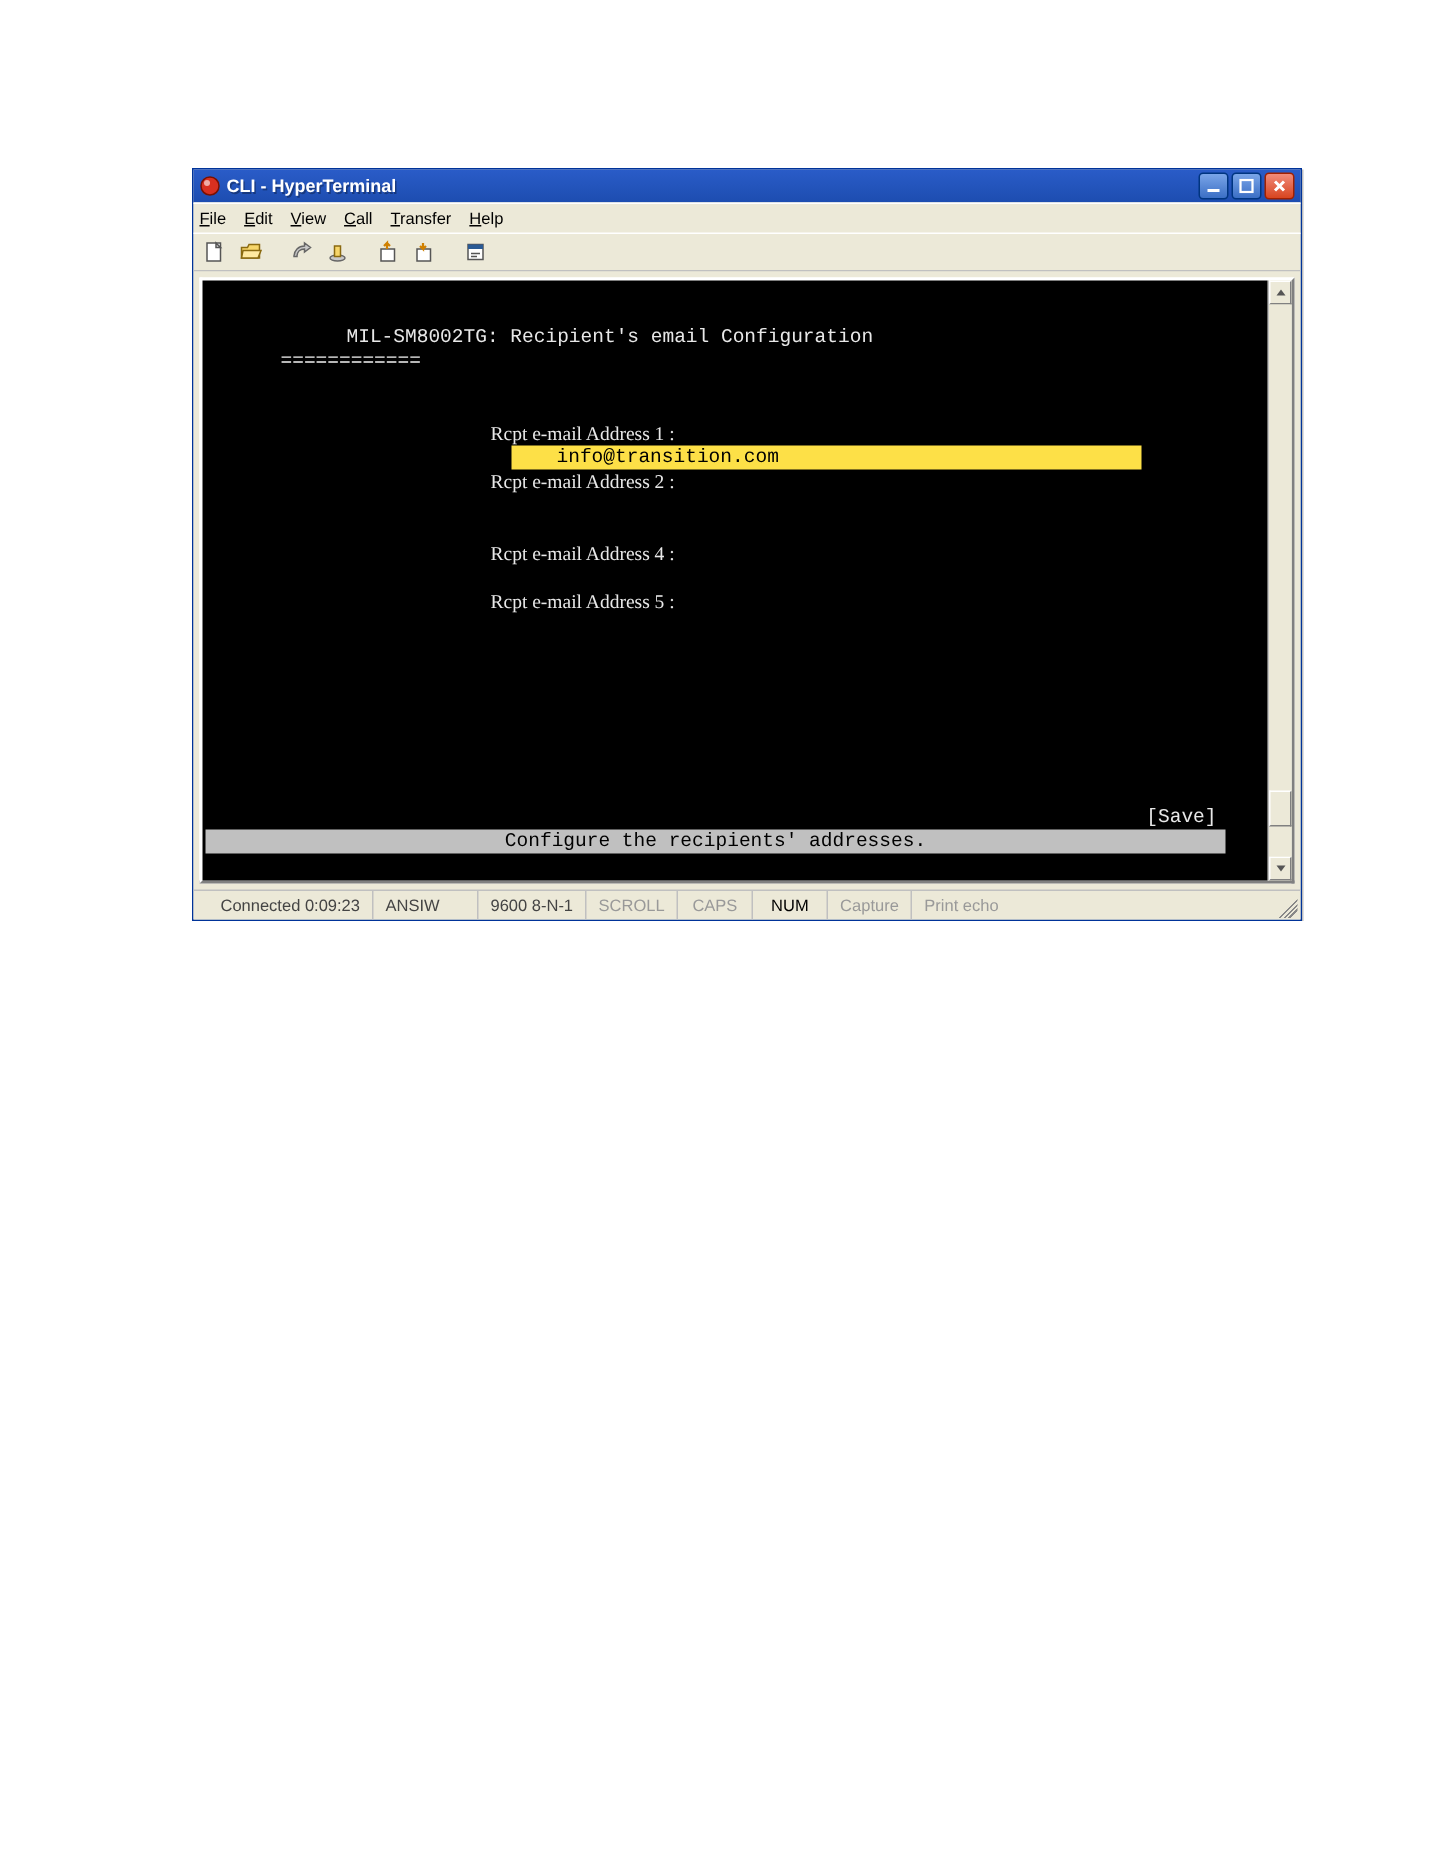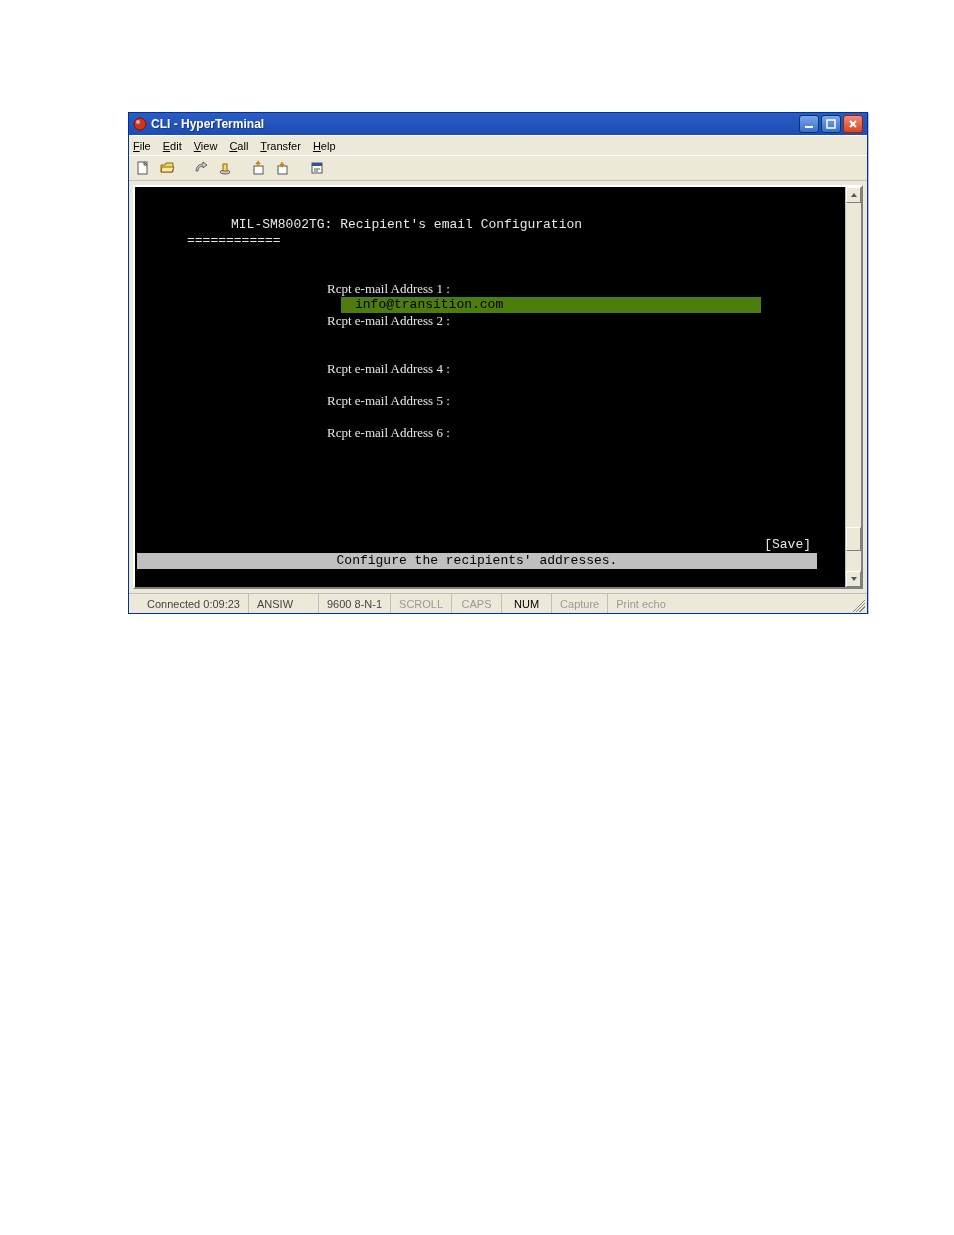--- a/index.html
+++ b/index.html
@@ -137,24 +137,24 @@
   .term-divider {
     letter-spacing: 0;
     color: #e8e8e8;
   }
   .fields { margin-top: 32px; }
   .fld-label { margin-left: 180px; font-family: Liberation Serif, serif; }
   .fld-row { height: 16px; white-space: pre; }
   .gap { height: 16px; }
   .input-hl {
     display: inline-block;
-    background: #4d7c0f;
+    background: #fde047;
     color: #000;
     width: 420px;
-    padding-left: 14px;
+    padding-left: 30px;
     height: 16px;
     vertical-align: top;
     margin-left: 194px;
   }
   .save-row {
     position: absolute;
     bottom: 34px;
     right: 34px;
     color: #e8e8e8;
     margin-left: 23px;
@@ -313,21 +313,20 @@
         <div class="fields">
           <div class="fld-row"><span class="fld-label">Rcpt e-mail Address 1 :</span></div>
           <div class="fld-row"><span class="input-hl">info@transition.com</span></div>
           <div class="fld-row"><span class="fld-label">Rcpt e-mail Address 2 :</span></div>
           <div class="gap"></div>
           <div class="gap"></div>
           <div class="fld-row"><span class="fld-label">Rcpt e-mail Address 4 :</span></div>
           <div class="gap"></div>
           <div class="fld-row"><span class="fld-label">Rcpt e-mail Address 5 :</span></div>
           <div class="gap"></div>
-          <div class="fld-row"><span class="fld-label">Rcpt e-mail Address 6 :</span></div>
         </div>
 
         <div class="save-row">[Save]</div>
 
         <div class="hint-row">
           <div class="hint-bar">Configure the recipients' addresses.</div>
         </div>
 
       </div>
 

